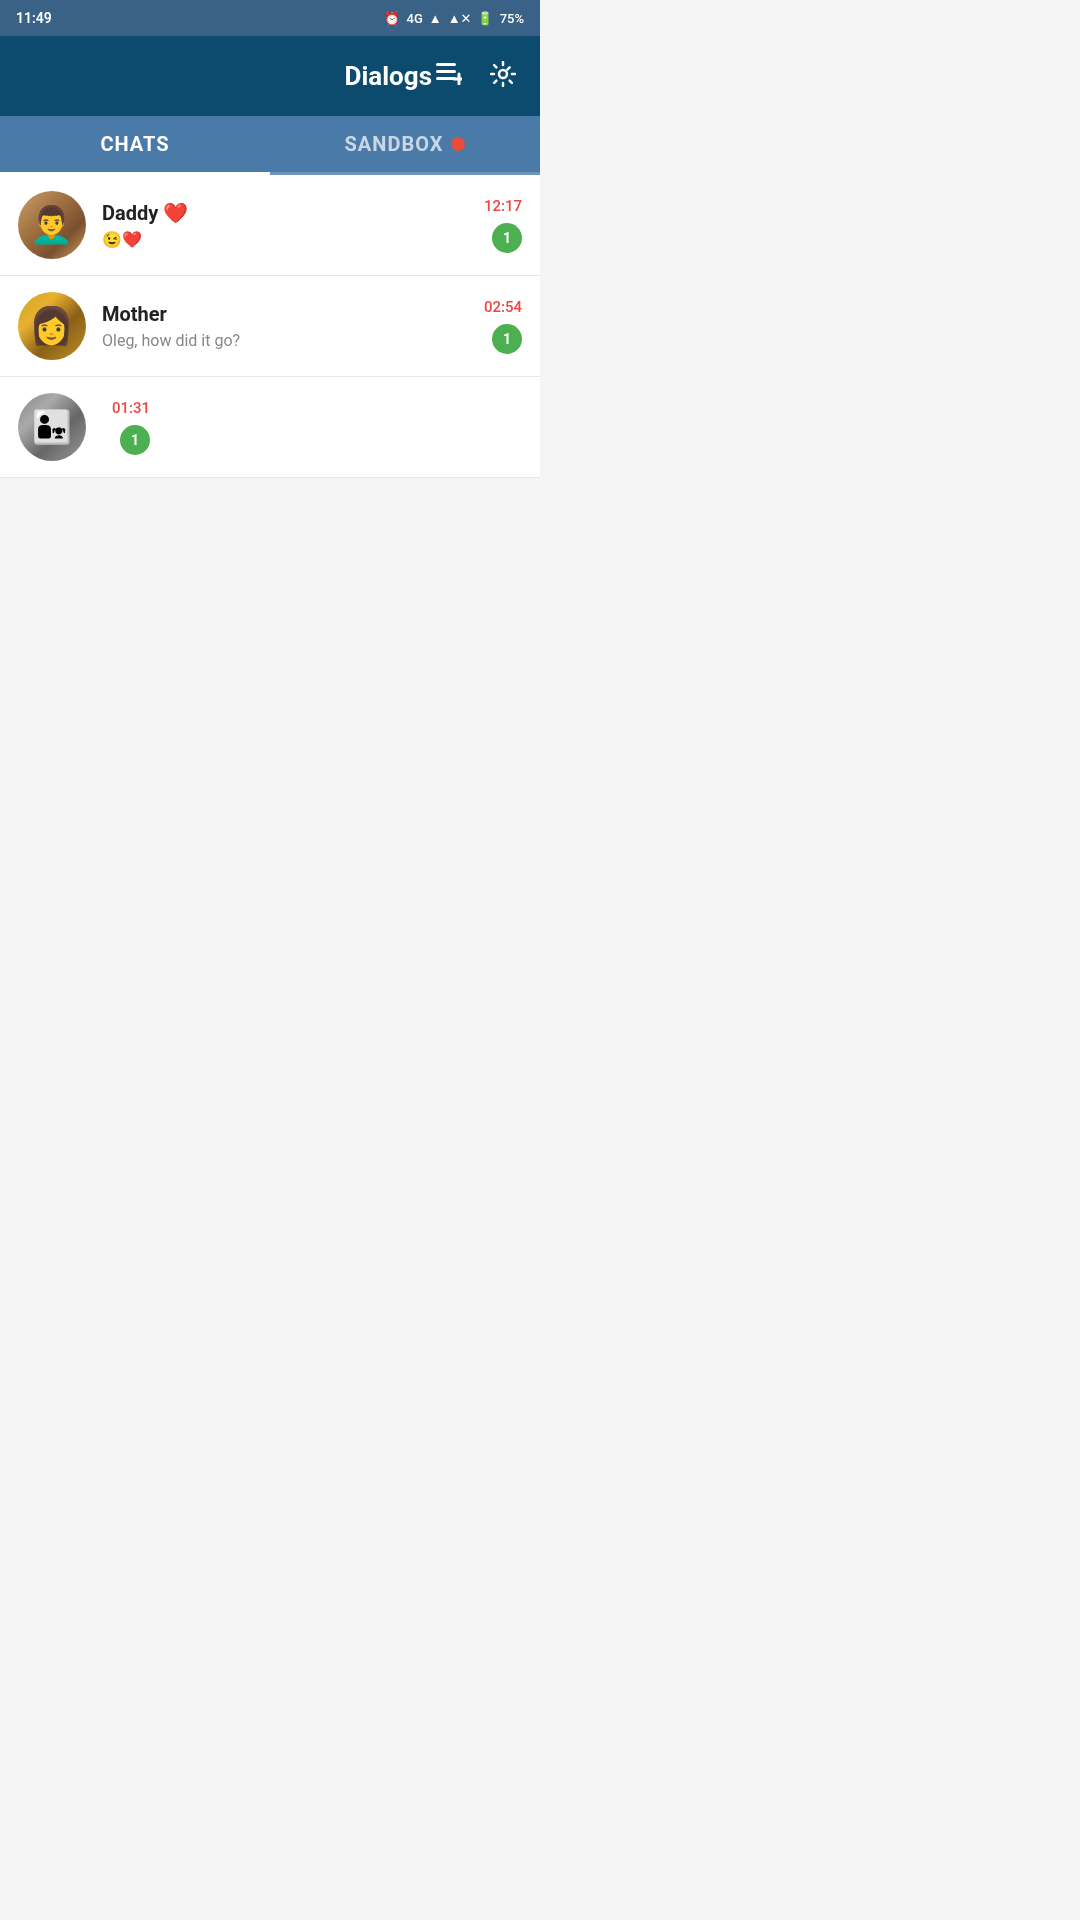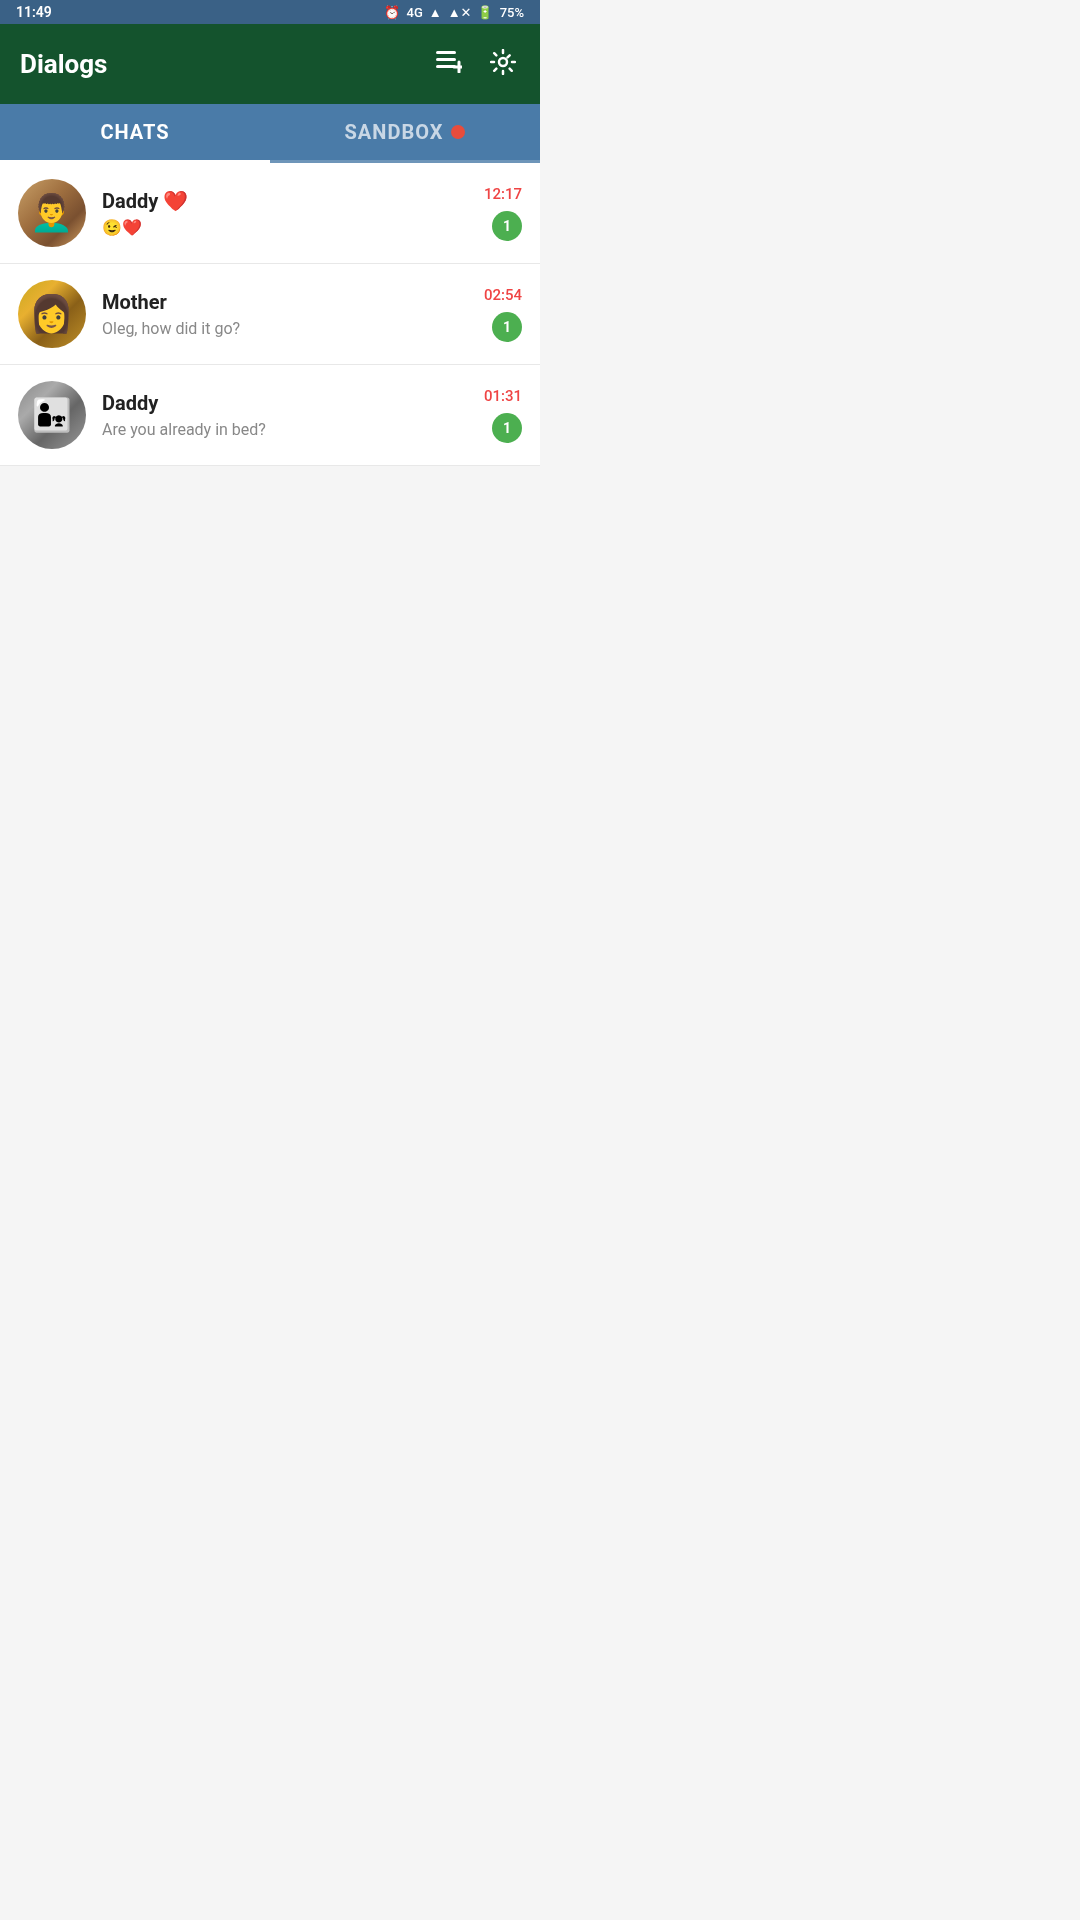--- a/index.html
+++ b/index.html
@@ -14,42 +14,42 @@
     }
 
     
     .status-bar {
       background: #3a6186;
       color: white;
       display: flex;
       justify-content: space-between;
       align-items: center;
       padding: 0 16px;
-      height: 24px;
+      height: 36px;
       font-size: 14px;
       font-weight: 500;
     }
 
     .status-left {
       font-weight: 600;
     }
 
     .status-right {
       display: flex;
       align-items: center;
       gap: 6px;
       font-size: 13px;
     }
 
     
     .header {
-      background: #14532d;
-      color: white;
-      display: flex;
-      justify-content: space-between;
+      background: #0c4a6e;
+      color: white;
+      display: flex;
+      justify-content: flex-end;
       align-items: center;
       padding: 18px 20px;
       height: 80px;
     }
 
     .header-title {
       font-size: 26px;
       font-weight: 700;
       color: white;
     }
@@ -305,24 +305,20 @@
       <div class="chat-preview">Oleg, how did it go?</div>
     </div>
     <div class="chat-meta">
       <span class="chat-time">02:54</span>
       <div class="unread-badge">1</div>
     </div>
   </div>
 
   <div class="chat-item">
     <div class="avatar avatar-daddy"></div>
-    <div class="chat-info">
-      <div class="chat-name">Daddy</div>
-      <div class="chat-preview">Are you already in bed?</div>
-    </div>
     <div class="chat-meta">
       <span class="chat-time">01:31</span>
       <div class="unread-badge">1</div>
     </div>
   </div>
 
 </div>
 
 <div class="empty-area"></div>
 

